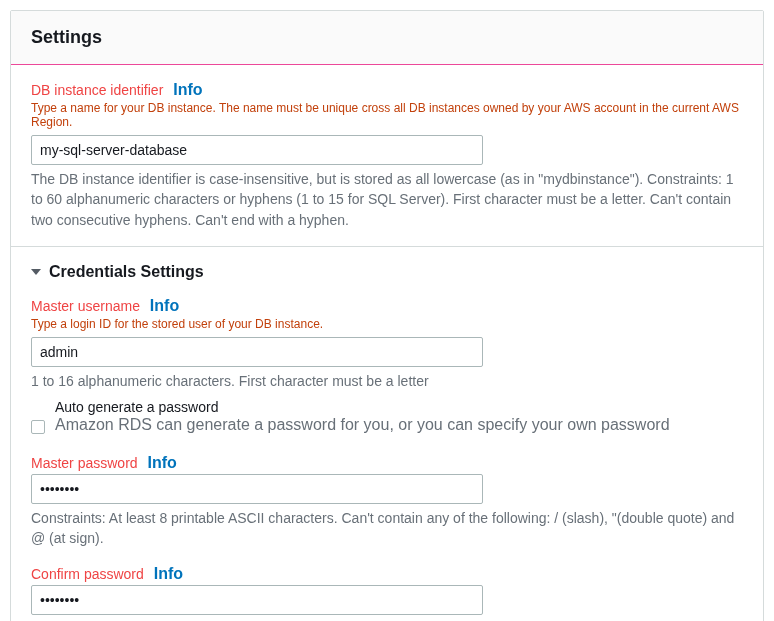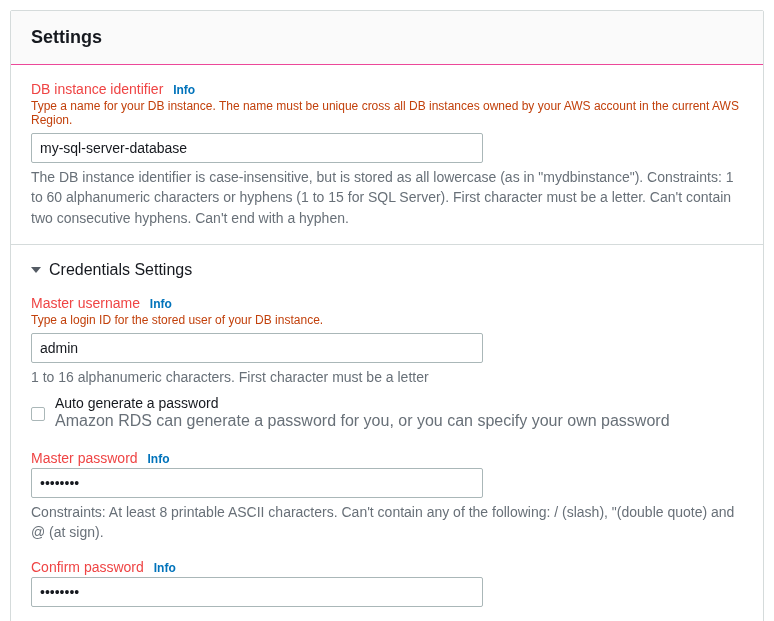--- a/index.html
+++ b/index.html
@@ -37,21 +37,21 @@
     }
     .field-label-row {
       margin-bottom: 2px;
     }
     .field-label {
       font-size: 14px;
       font-weight: 400;
       color: #ef4444;
     }
     .info-link {
-      font-size: 12px;
+      font-size: 16px;
       font-weight: 700;
       color: #0073bb;
       margin-left: 6px;
       cursor: pointer;
     }
     .field-description {
       font-size: 12px;
       color: #c2410c;
       margin-bottom: 6px;
     }
@@ -81,26 +81,26 @@
       display: inline-block;
       width: 0;
       height: 0;
       border-left: 5px solid transparent;
       border-right: 5px solid transparent;
       border-top: 6px solid #545b64;
       margin-right: 8px;
     }
     .collapsible-title {
       font-size: 16px;
-      font-weight: 400;
+      font-weight: 700;
       color: #16191f;
     }
     .checkbox-row {
       display: flex;
-      align-items: center;
+      align-items: flex-end;
       margin-top: 8px;
     }
     .checkbox {
       width: 14px;
       height: 14px;
       border: 1px solid #aab7b8;
       border-radius: 2px;
       margin-right: 10px;
       margin-top: 2px;
       flex-shrink: 0;

